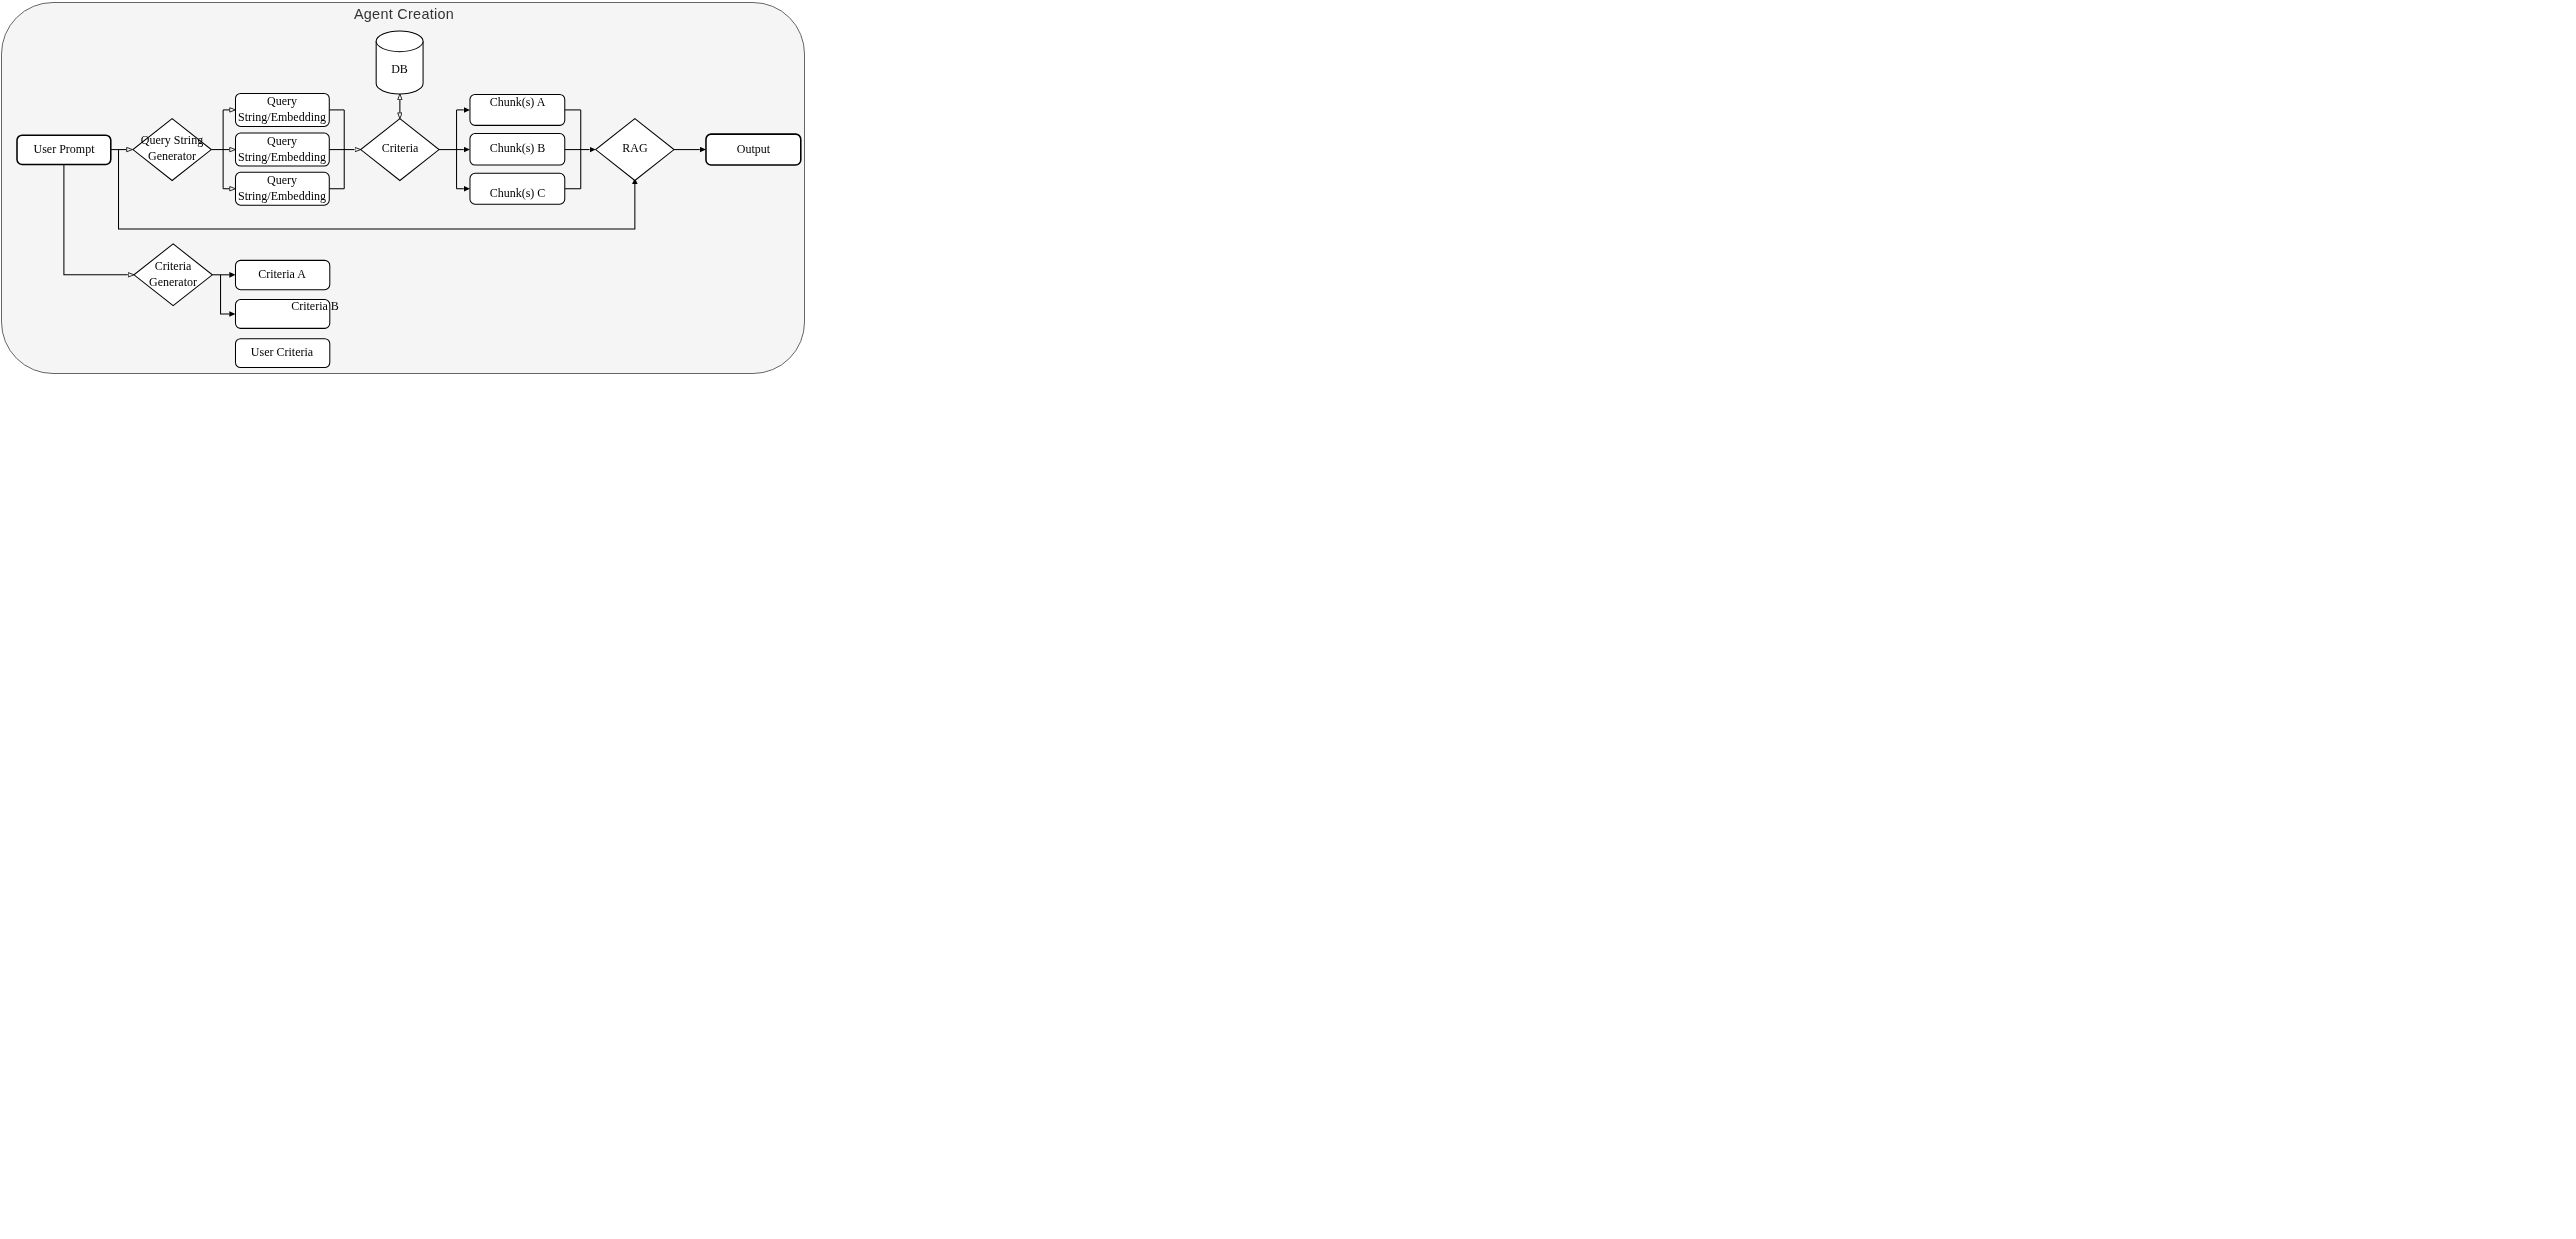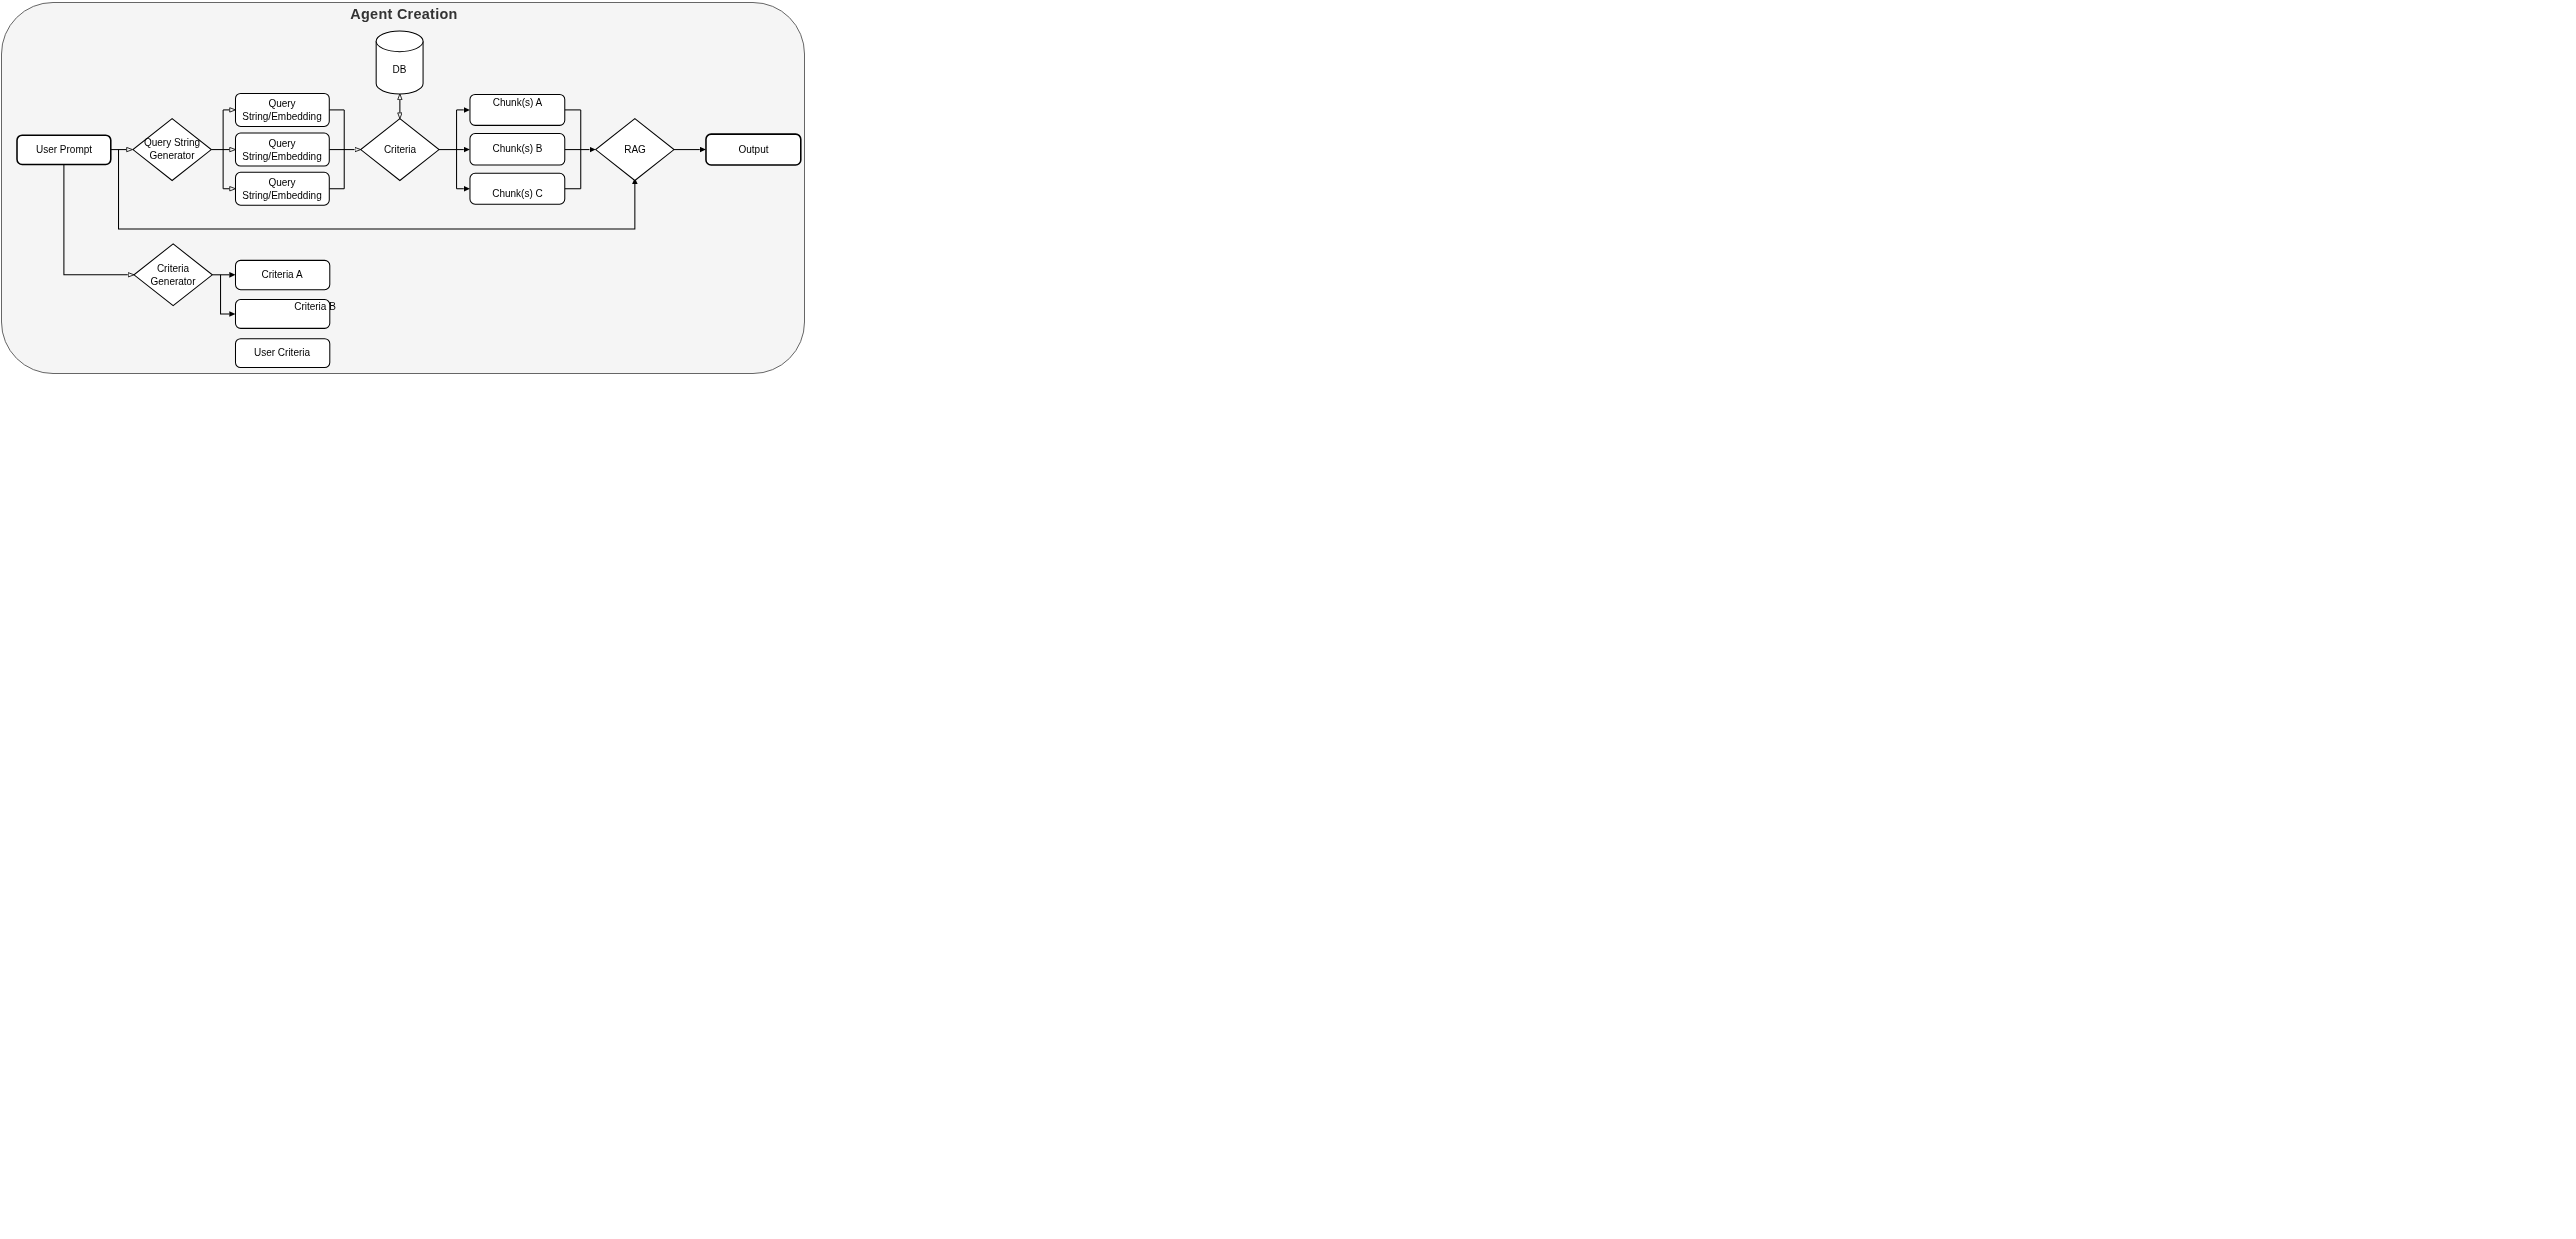--- a/index.html
+++ b/index.html
@@ -26,42 +26,43 @@
     border-radius: 52px;
     box-sizing: border-box;
   }
   .diagram-title {
     position: absolute;
     left: 0;
     top: 6.2px;
     width: 100%;
     text-align: center;
     font-size: 14.4px;
-    font-weight: bold;
+    font-weight: normal;
     color: #333333;
     letter-spacing: 0.3px;
   }
   svg.wires {
     position: absolute;
     left: 0;
     top: 0;
     width: 808px;
     height: 378px;
   }
   .node-label {
     position: absolute;
     display: flex;
     flex-direction: column;
     align-items: center;
     justify-content: center;
     text-align: center;
-    font-size: 10px;
+    font-size: 12px;
     line-height: 1.3;
     color: #000000;
     pointer-events: none;
+    font-family: Liberation Serif, serif;
   }
 </style>
 </head>
 <body>
 
 <div class="stage">
 
   <div class="frame"></div>
 
   <div class="diagram-title">Agent Creation</div>

